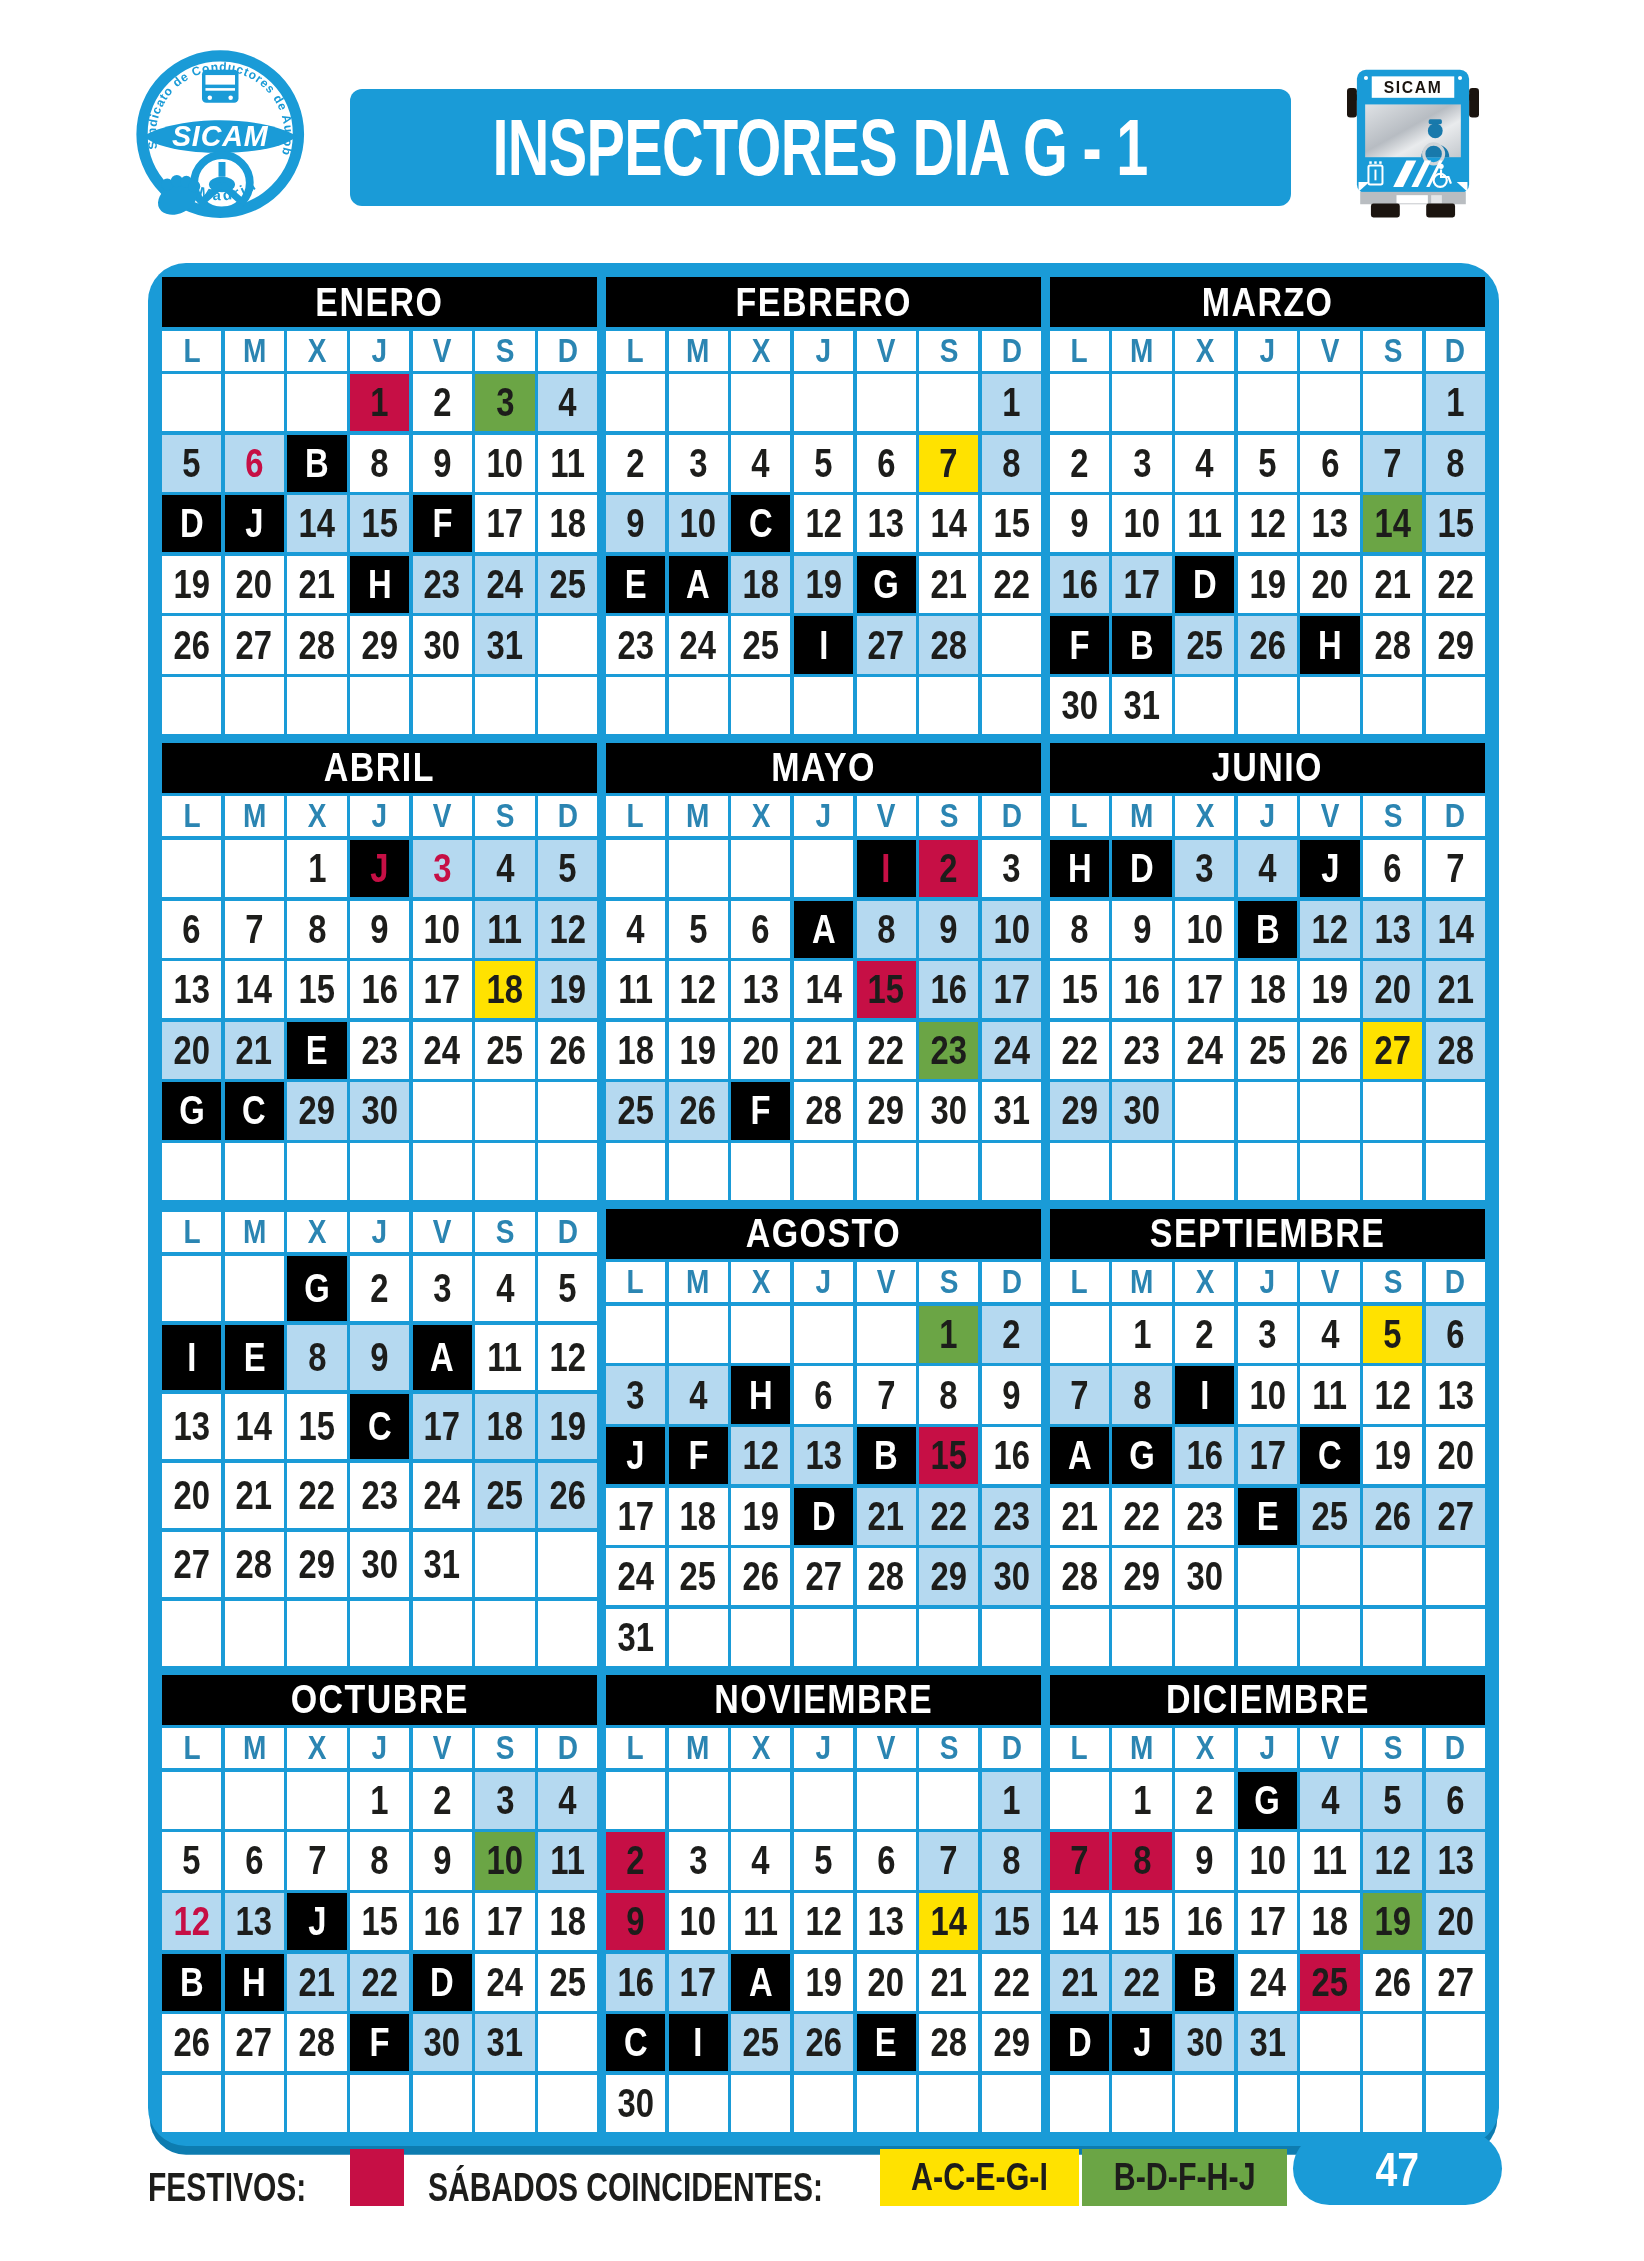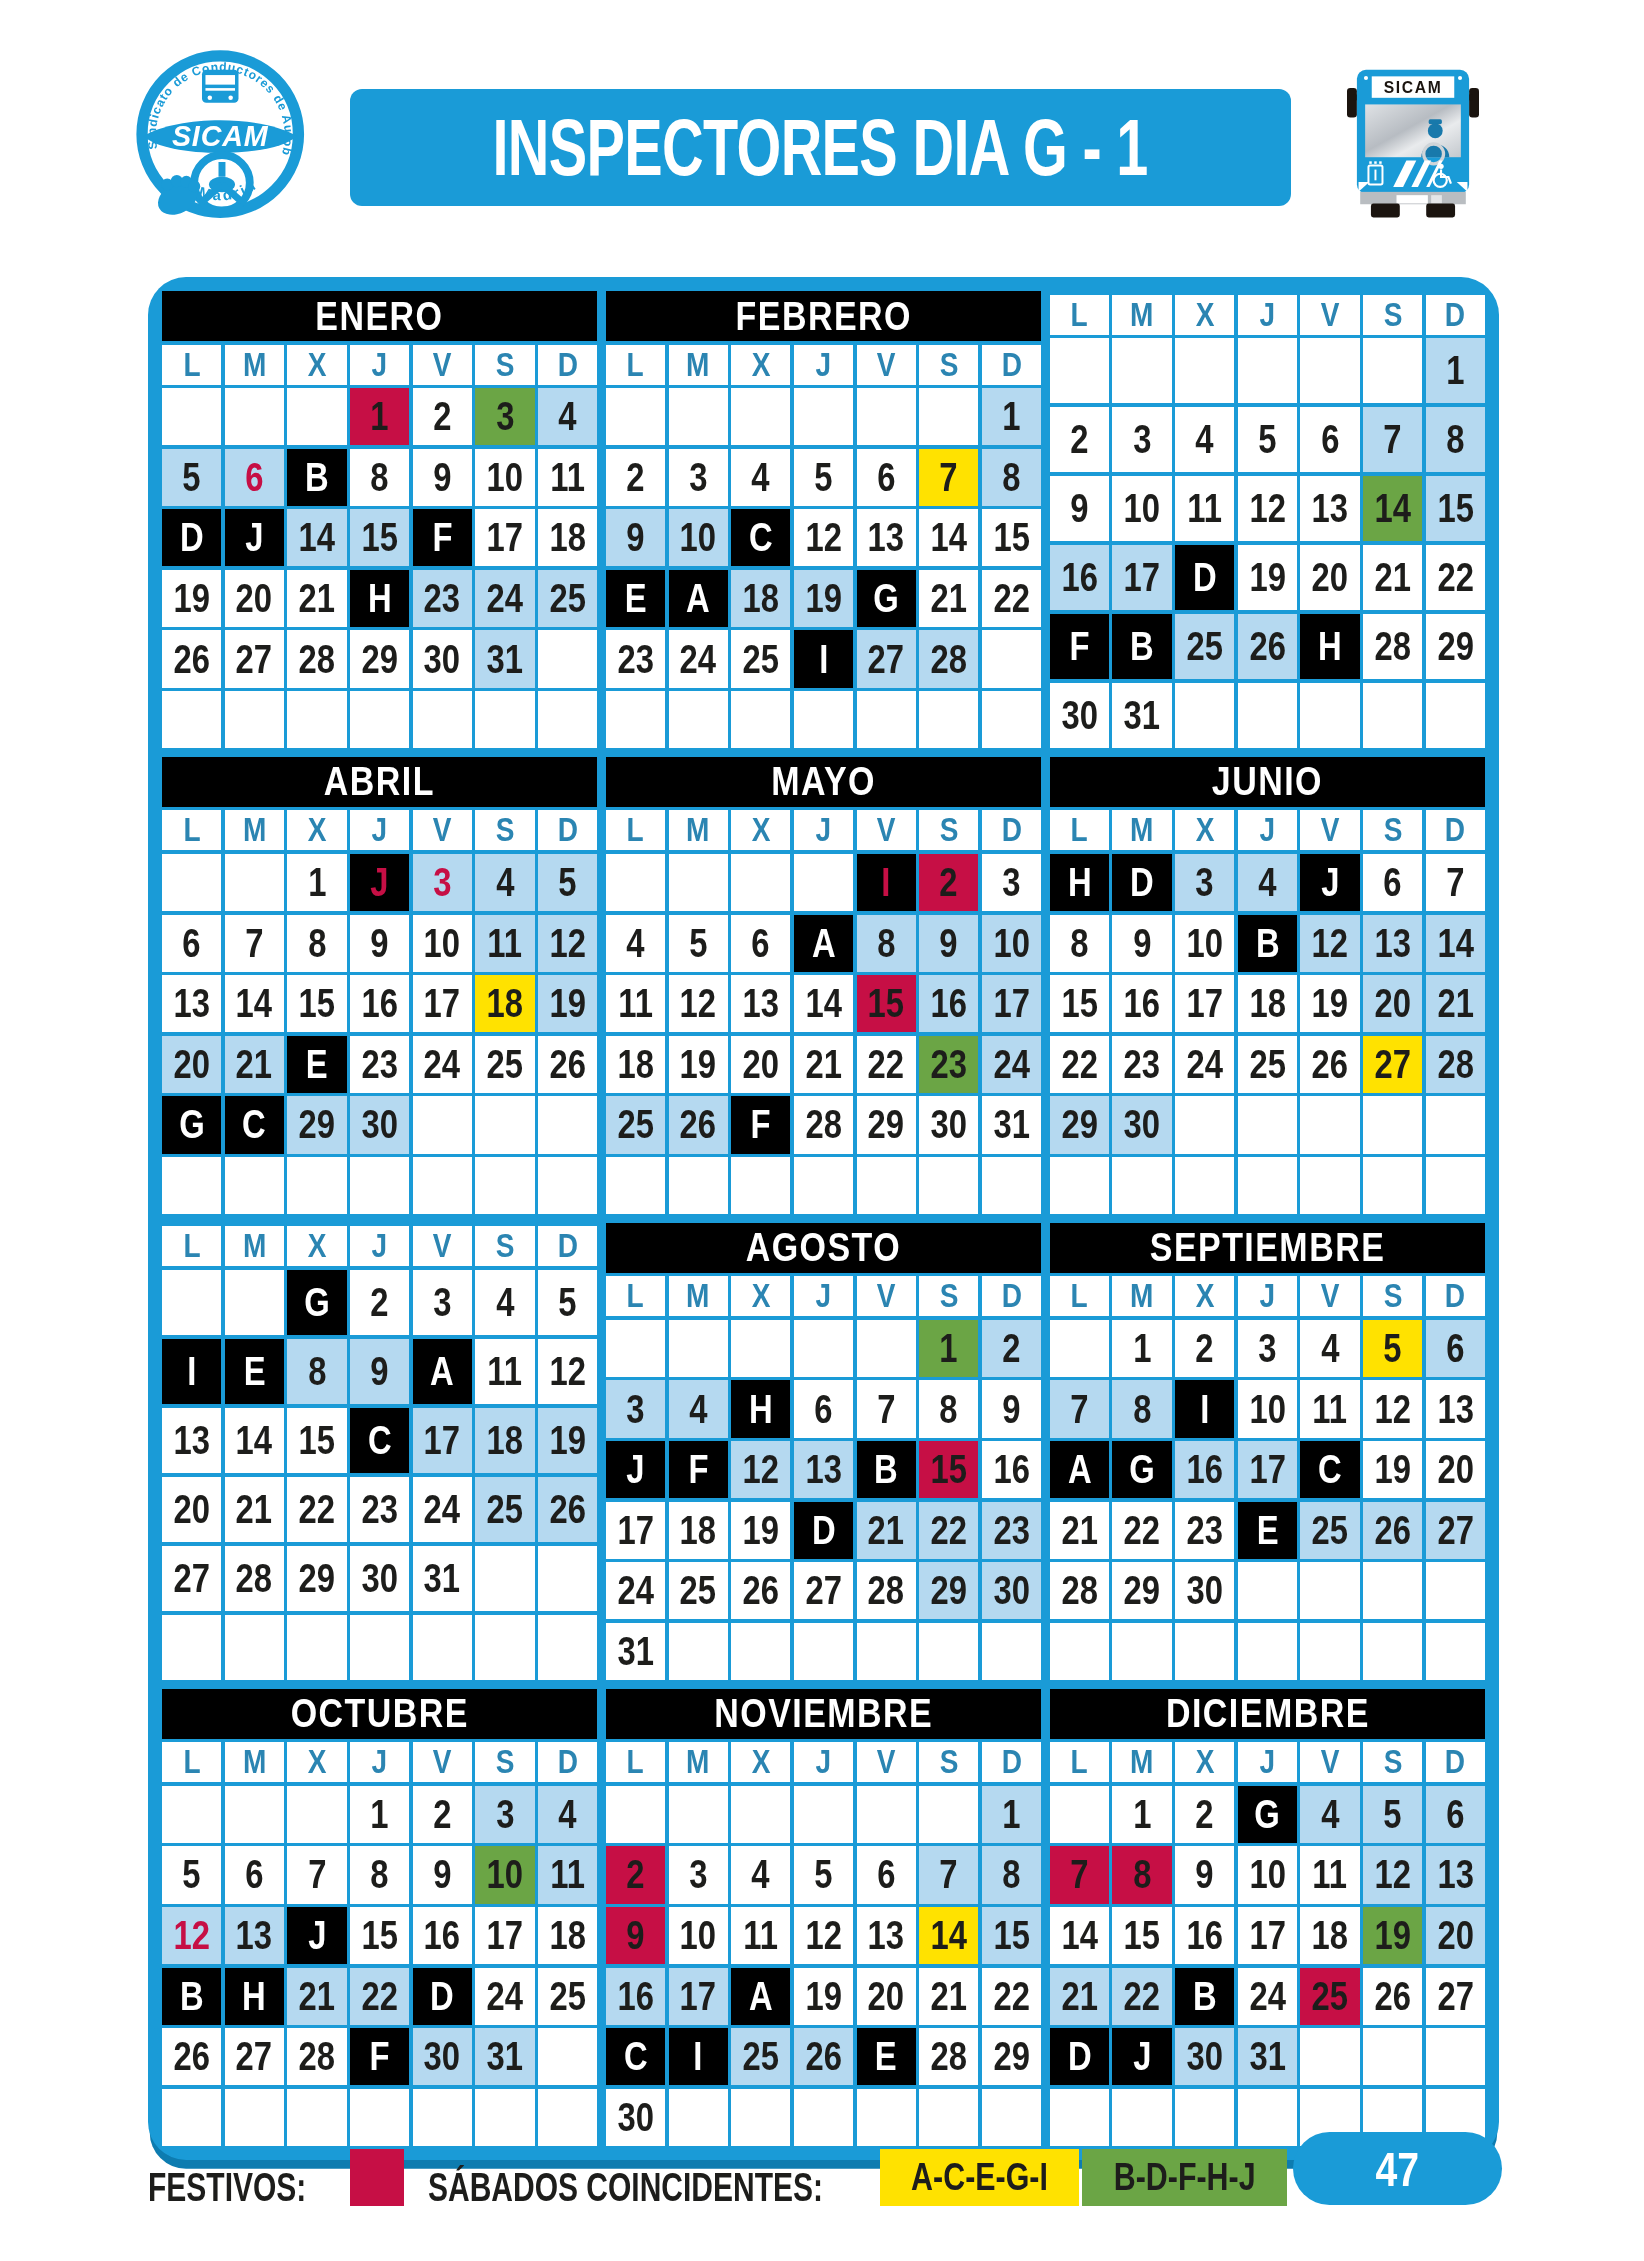--- a/index.html
+++ b/index.html
@@ -24,21 +24,21 @@
   }
   .title-pill span{
     color:#fff;font-weight:bold;font-size:80px;letter-spacing:-0.9px;
     transform:scaleX(.72);white-space:nowrap;
   }
   .logo{position:absolute;left:129px;top:40px;}
   .bus{position:absolute;left:1347px;top:56px;}
 
   
   .calendar{
-    position:absolute;left:148px;top:277px;width:1351px;height:1883px;
+    position:absolute;left:148px;top:263px;width:1351px;height:1883px;
     background:var(--blue);border-radius:38px;padding:14px;
     box-shadow:0 10.4px 0 -1.7px var(--blue-dark);
     display:grid;grid-template-columns:repeat(3,1fr);grid-template-rows:repeat(4,1fr);
     gap:8.7px;overflow:hidden;
   }
   .month{display:flex;flex-direction:column;min-height:0;}
   .month-title{
     background:#000;height:50px;flex:0 0 50px;display:flex;align-items:center;justify-content:center;
   }
   .month-title span{color:#fff;font-weight:bold;font-size:40px;letter-spacing:1.7px;transform:scaleX(.85);white-space:nowrap;}
@@ -430,20 +430,23 @@
             <div class="cell e"></div>
             <div class="cell e"></div>
             <div class="cell e"></div>
             <div class="cell e"></div>
             <div class="cell e"></div>
             <div class="cell e"></div>
             <div class="cell e"></div>
             <div class="cell e"></div>
           </div>
         </div><div class="month">
+          <div class="month-title">
+            <span>MARZO</span>
+          </div>
           <div class="weekdays">
             <div class="wd">
               <span>L</span>
             </div>
             <div class="wd">
               <span>M</span>
             </div>
             <div class="wd">
               <span>X</span>
             </div>

